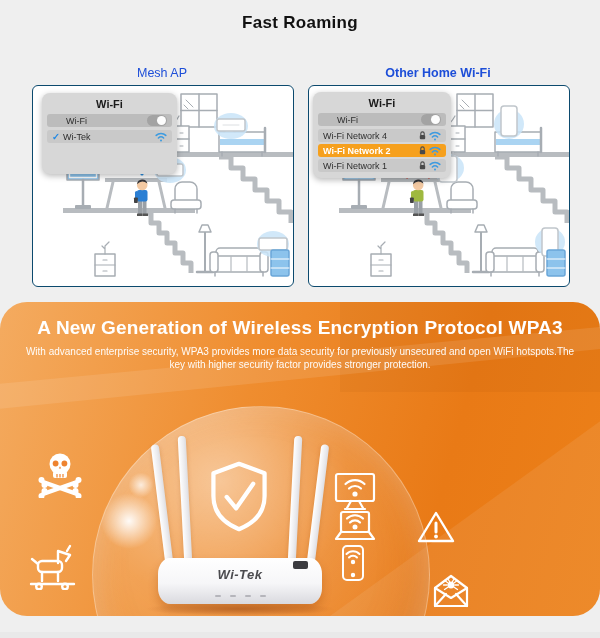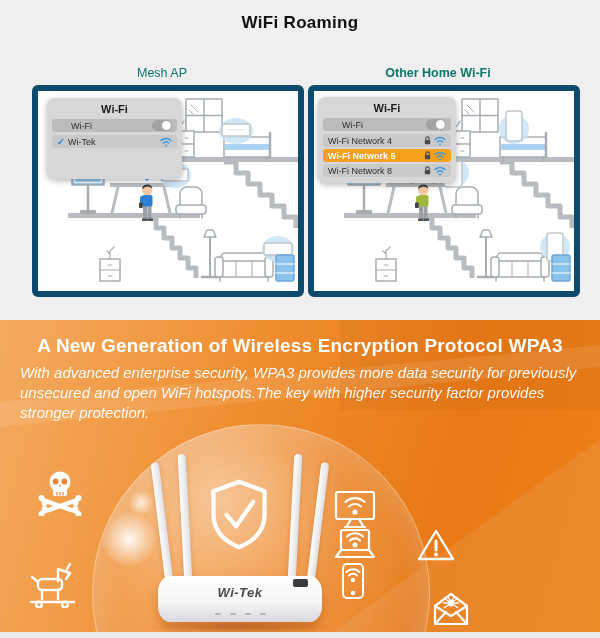--- a/index.html
+++ b/index.html
@@ -3,24 +3,24 @@
 <meta charset="utf-8">
 <style>
   html,body{margin:0;padding:0;background:#fff;}
   .canvas{position:relative;width:600px;height:638px;overflow:hidden;
     font-family:"Liberation Sans",sans-serif;background:#efefef;}
 
   
   .top-section{position:absolute;left:0;top:0;width:600px;height:318px;background:#efefef;}
   .page-title{position:absolute;left:0;top:13px;width:600px;text-align:center;
     font-size:17px;font-weight:700;color:#111;letter-spacing:.3px;}
-  .panel-title{position:absolute;top:66px;width:260px;text-align:center;font-size:12.5px;color:#0f766e;}
+  .panel-title{position:absolute;top:66px;width:260px;text-align:center;font-size:12.5px;color:#1d4ed8;}
   .panel-title.left{left:32px;} .panel-title.right{left:308px;font-weight:bold;}
   .panel{position:absolute;top:85px;width:260px;height:200px;background:#fff;
-    border:6px solid #0c4a6e;border-radius:6px;overflow:hidden;}
+    border:1px solid #0c4a6e;border-radius:6px;overflow:hidden;}
   .panel.mesh{left:32px;} .panel.other{left:308px;}
   .house{position:absolute;left:0;top:0;}
 
   
   .wifi-dialog{position:absolute;background:#d7d7d7;border-radius:8px;
     box-shadow:0 2px 6px rgba(0,0,0,.28);padding:3px 5px 5px;box-sizing:border-box;}
   .panel.mesh .wifi-dialog{left:9px;top:7px;width:135px;height:81px;}
   .panel.other .wifi-dialog{left:4px;top:6px;width:138px;height:86px;}
   .wifi-dialog-title{text-align:center;font-size:11px;font-weight:700;color:#1b1b1b;
     padding:2px 0 4px;}
@@ -31,33 +31,33 @@
   .wifi-row.toggle-row .lbl{margin-left:14px;}
   .wifi-row.selected{background:#f6a01d;color:#fff;font-weight:700;}
   .net-group{margin-top:3px;}
   .check{color:#1e88e5;font-weight:700;font-size:9.5px;margin-right:3px;line-height:1;}
   .toggle{position:relative;width:20px;height:11px;border-radius:6px;background:#a3a3a3;}
   .toggle .knob{position:absolute;right:1px;top:1px;width:9px;height:9px;border-radius:50%;background:#fdfdfd;}
   .mini{display:block;}
   .mini+.mini{margin-left:3px;}
 
   
-  .orange-section{position:absolute;left:0;top:320px;width:600px;height:314px;overflow:hidden;
-    background:linear-gradient(105deg,#f4ab60 0%,#ef8d2f 40%,#e97a16 72%,#ec8018 100%);}
+  .orange-section{position:absolute;left:0;top:302px;width:600px;height:314px;overflow:hidden;
+    background:linear-gradient(105deg,#f4ab60 0%,#ef8d2f 40%,#e97a16 72%,#ec8018 100%);border-radius:27px;}
   .deco-band{position:absolute;left:0;top:0;width:600px;height:314px;
     background:rgba(255,255,255,.10);
     clip-path:polygon(0 26%,100% 8%,100% 15%,0 34%);}
   .deco-band2{position:absolute;left:0;top:0;width:600px;height:314px;
     background:rgba(255,255,255,.08);
     clip-path:polygon(55% 100%,100% 38%,100% 100%);}
   .deco-dark{position:absolute;right:0;top:0;width:260px;height:90px;background:rgba(120,50,0,.06);}
   .wpa3-title{position:absolute;left:0;top:15px;width:600px;text-align:center;
     font-size:19px;font-weight:700;color:#fff;letter-spacing:.2px;}
-  .wpa3-body{position:absolute;left:20px;top:43px;width:560px;
-    font-size:15px;line-height:1.32;color:#fff;opacity:.96;font-style:italic;}
+  .wpa3-body{position:absolute;left:20px;top:43px;width:560px;text-align:center;
+    font-size:10px;line-height:1.32;color:#fff;opacity:.96;}
   .bubble{position:absolute;left:92px;top:104px;width:336px;height:336px;border-radius:50%;
     background:radial-gradient(circle at 38% 22%,rgba(255,255,255,.5),rgba(255,255,255,.14) 38%,
       rgba(255,244,230,.07) 62%,rgba(170,90,20,.18) 100%);
     box-shadow:inset 0 0 30px rgba(255,255,255,.25),inset -8px -14px 40px rgba(190,100,30,.25);
     border:1px solid rgba(255,255,255,.35);}
   .glint{position:absolute;left:100px;top:190px;width:58px;height:58px;border-radius:50%;
     background:radial-gradient(circle,rgba(255,255,255,.95) 0%,rgba(255,255,255,0) 68%);}
   .glint.small{left:128px;top:170px;width:26px;height:26px;opacity:.8;}
 
   .side-icon{position:absolute;}
@@ -94,21 +94,21 @@
 
   
   .bottom-strip{position:absolute;left:0;top:632px;width:600px;height:6px;background:#e9e9e9;}
 </style>
 </head>
 <body>
 
 <div class="canvas">
 
   <div class="top-section">
-    <div class="page-title">WiFi Roaming</div>
+    <div class="page-title">Fast Roaming</div>
     <div class="panel-title left">Mesh AP</div>
     <div class="panel-title right">Other Home Wi-Fi</div>
 
     <div class="panel mesh">
       <svg class="house" width="260" height="200" viewBox="0 0 260 200">
         <g stroke="#a7adb3" stroke-width="1.5" fill="none" stroke-linecap="round" stroke-linejoin="round">
 
           <rect x="112" y="66" width="148" height="5" fill="#b8bcc0" stroke="none"></rect>
 
           <path d="M186,71 h12 v11 h12 v11 h12 v11 h12 v11 h12 v11 h12 v11" stroke="#b8bcc0" stroke-width="5" stroke-linecap="butt"></path>
@@ -368,36 +368,36 @@
             </svg>
             <svg class="mini" width="12" height="10" viewBox="0 0 12 10">
               <g stroke="#3d9be0" stroke-width="1.6" fill="none" stroke-linecap="round">
                 <circle cx="6" cy="8.5" r="1" fill="#3d9be0" stroke="none"></circle>
                 <path d="M3.4,6 a3.8,3.8 0 0 1 5.2,0"></path>
                 <path d="M1.2,3.4 a7,7 0 0 1 9.6,0"></path>
               </g>
             </svg>
           </div>
           <div class="wifi-row selected">
-            <span>Wi-Fi Network 5</span>
+            <span>Wi-Fi Network 2</span>
             <span class="grow"></span>
             <svg class="mini" width="7" height="9" viewBox="0 0 7 9">
               <rect x="0.8" y="4" width="5.4" height="4.2" rx="1" fill="#4a4a4a"></rect>
               <path d="M1.8,4 V2.6 a1.7,1.7 0 0 1 3.4,0 V4" stroke="#4a4a4a" stroke-width="1.1" fill="none"></path>
             </svg>
             <svg class="mini" width="12" height="10" viewBox="0 0 12 10">
               <g stroke="#3d9be0" stroke-width="1.6" fill="none" stroke-linecap="round">
                 <circle cx="6" cy="8.5" r="1" fill="#3d9be0" stroke="none"></circle>
                 <path d="M3.4,6 a3.8,3.8 0 0 1 5.2,0"></path>
                 <path d="M1.2,3.4 a7,7 0 0 1 9.6,0"></path>
               </g>
             </svg>
           </div>
           <div class="wifi-row">
-            <span>Wi-Fi Network 8</span>
+            <span>Wi-Fi Network 1</span>
             <span class="grow"></span>
             <svg class="mini" width="7" height="9" viewBox="0 0 7 9">
               <rect x="0.8" y="4" width="5.4" height="4.2" rx="1" fill="#4a4a4a"></rect>
               <path d="M1.8,4 V2.6 a1.7,1.7 0 0 1 3.4,0 V4" stroke="#4a4a4a" stroke-width="1.1" fill="none"></path>
             </svg>
             <svg class="mini" width="12" height="10" viewBox="0 0 12 10">
               <g stroke="#3d9be0" stroke-width="1.6" fill="none" stroke-linecap="round">
                 <circle cx="6" cy="8.5" r="1" fill="#3d9be0" stroke="none"></circle>
                 <path d="M3.4,6 a3.8,3.8 0 0 1 5.2,0"></path>
                 <path d="M1.2,3.4 a7,7 0 0 1 9.6,0"></path>

